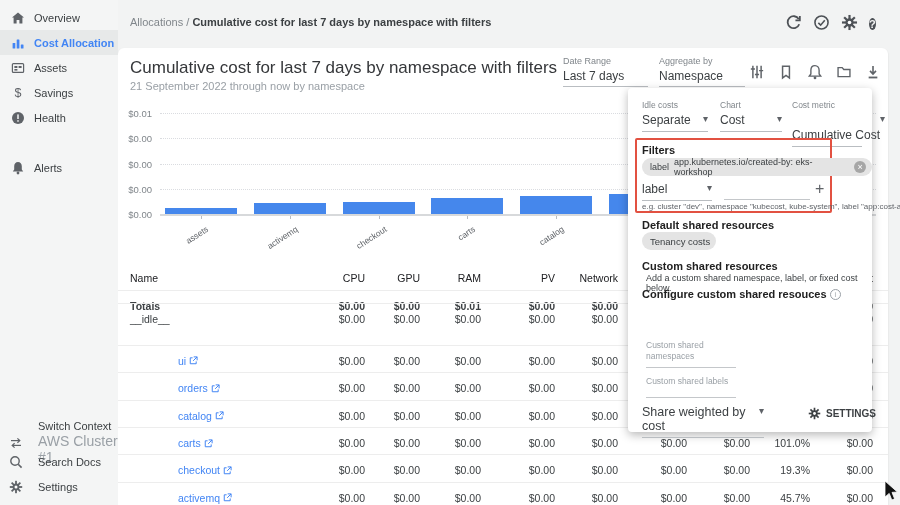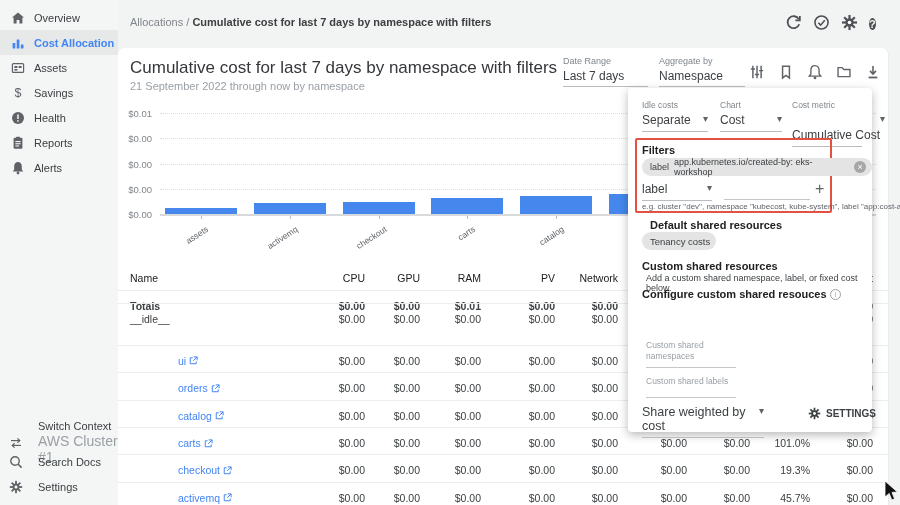--- a/index.html
+++ b/index.html
@@ -157,32 +157,20 @@
       <div class="side-item" style="top: 105px;">
         <span class="icon">
           <svg width="100%" height="100%" viewBox="0 0 14 14" fill="currentColor" xmlns="http://www.w3.org/2000/svg">
             <circle cx="7" cy="7" r="6"></circle>
             <rect x="6.25" y="3.4" width="1.5" height="4.6" fill="#f4f5f5"></rect>
             <rect x="6.25" y="9.2" width="1.5" height="1.5" fill="#f4f5f5"></rect>
           </svg>
         </span>
         <span>Health</span>
       </div>
-      <div class="side-item" style="top: 130px;">
-        <span class="icon">
-          <svg width="100%" height="100%" viewBox="0 0 14 14" fill="currentColor" xmlns="http://www.w3.org/2000/svg">
-            <rect x="2.6" y="1.8" width="8.8" height="11" rx="1"></rect>
-            <rect x="5" y="0.8" width="4" height="2.4" rx="0.6"></rect>
-            <rect x="4.4" y="5" width="5.2" height="1.1" fill="#f4f5f5"></rect>
-            <rect x="4.4" y="7.2" width="5.2" height="1.1" fill="#f4f5f5"></rect>
-            <rect x="4.4" y="9.4" width="3.6" height="1.1" fill="#f4f5f5"></rect>
-          </svg>
-        </span>
-        <span>Reports</span>
-      </div>
       <div class="side-item" style="top: 155px;">
         <span class="icon">
           <svg width="100%" height="100%" viewBox="0 0 14 14" fill="currentColor" xmlns="http://www.w3.org/2000/svg">
             <path d="M7 1.1 C4.7 1.1 3.2 2.9 3.2 5.3 V8.6 L1.8 10.5 H12.2 L10.8 8.6 V5.3 C10.8 2.9 9.3 1.1 7 1.1 Z"></path>
             <circle cx="7" cy="12" r="1.4"></circle>
           </svg>
         </span>
         <span>Alerts</span>
       </div>
       <div class="side-foot" style="top: 420px;">
@@ -497,21 +485,21 @@
     <div class="p-abs" style="left:14px;top:94px;width:70px;">
       <span class="p-sel-val" style="margin-top:0;">
           <span>label</span>
           <span class="caret">▾</span>
         </span>
     </div>
     <div class="p-abs input-line" style="left:96px;top:97px;"></div>
     <div class="p-abs plus" style="left:187px;top:92px;">+</div>
     <div class="p-abs hint" style="left:14px;top:114px;">e.g. cluster "dev", namespace "kubecost, kube-system", label "app:cost-analyzer"</div>
 
-    <div class="p-abs p-heading" style="left:22px;top:131px;">Default shared resources</div>
+    <div class="p-abs p-heading" style="left:14px;top:131px;">Default shared resources</div>
     <div class="p-abs" style="left:14px;top:144px;">
       <span class="chip" style="font-size:9.5px;">
           <span>Tenancy costs</span>
         </span>
     </div>
 
     <div class="p-abs p-heading" style="left:14px;top:172px;">Custom shared resources</div>
     <div class="p-abs" style="left:18px;top:185px;font-size:9px;color:#3c4043;">Add a custom shared namespace, label, or fixed cost below.</div>
 
     <div class="p-abs p-heading" style="left:14px;top:200px;">

